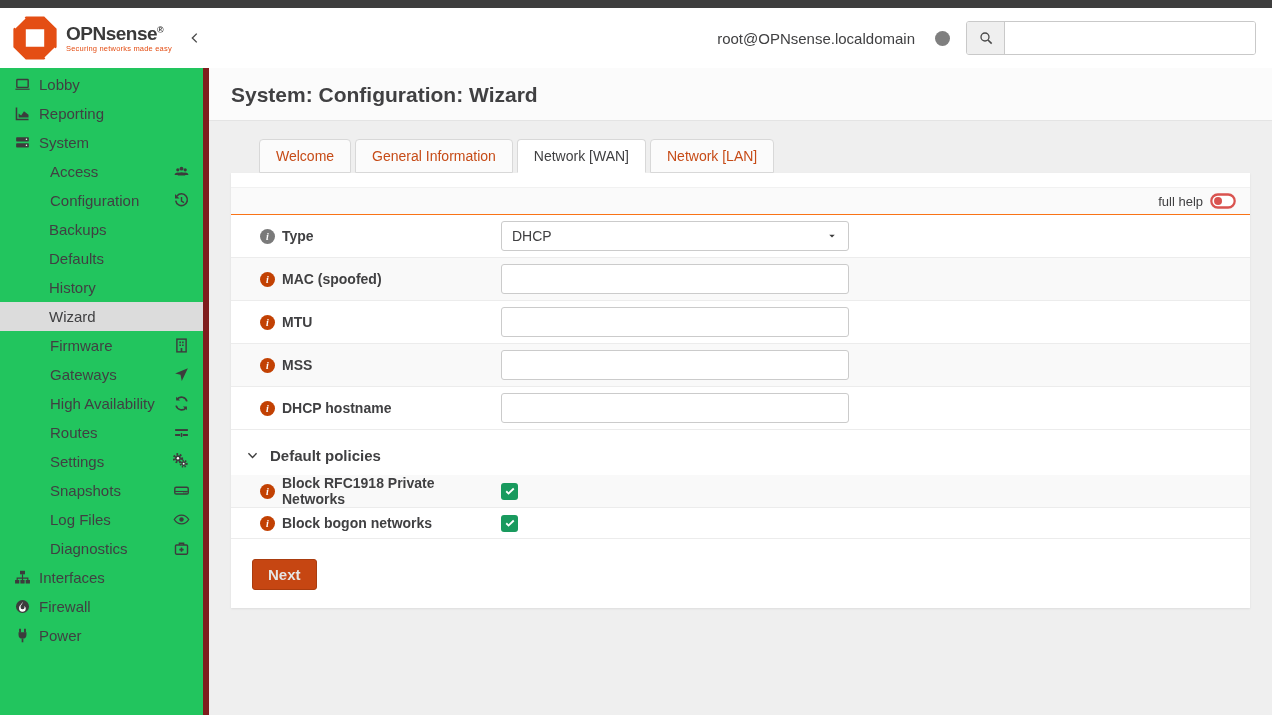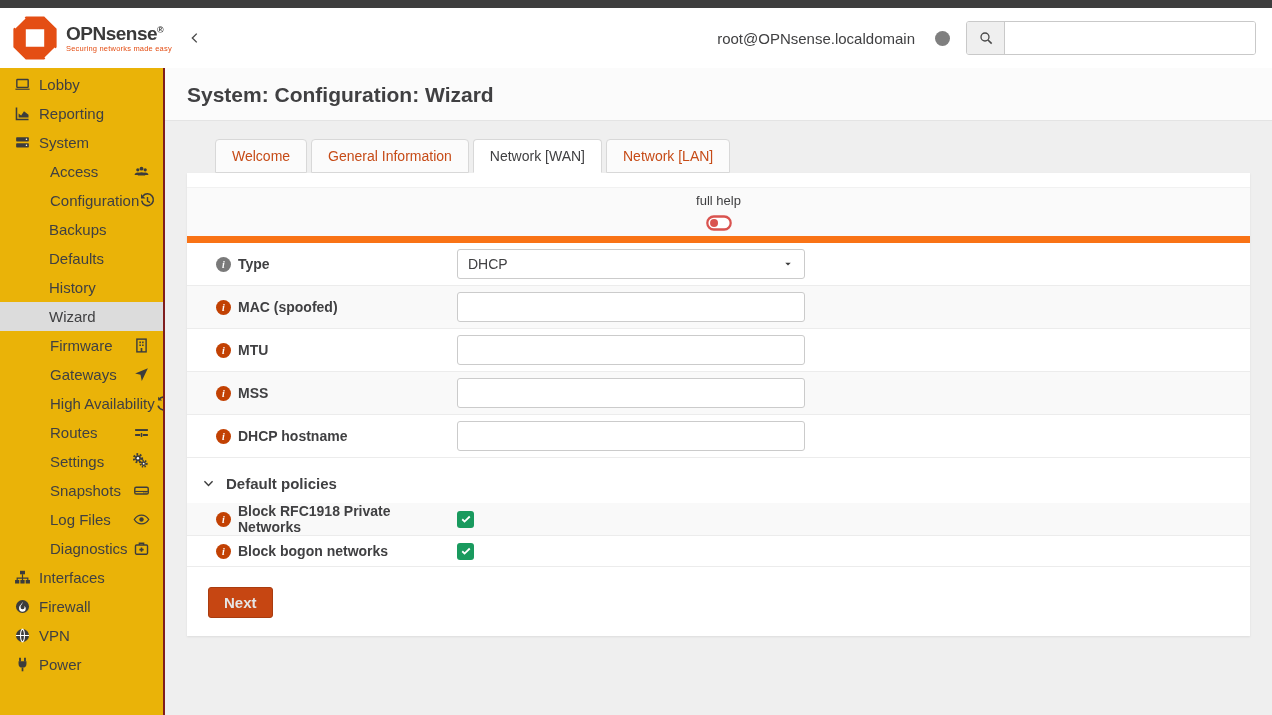--- a/index.html
+++ b/index.html
@@ -22,41 +22,41 @@
   .collapse-btn svg{width:14px;height:14px;}
   .header-right{margin-left:auto;display:flex;align-items:center;}
   .user-label{font-size:15px;}
   .status-dot{width:15px;height:15px;border-radius:50%;background:#7f7f7f;margin:0 16px 0 20px;}
   .search-group{display:flex;width:290px;height:34px;border:1px solid #c9c9c9;border-radius:3px;overflow:hidden;background:#fff;}
   .search-addon{width:38px;background:#efefef;border-right:1px solid #c9c9c9;display:flex;align-items:center;justify-content:center;color:#4a4a4a;}
   .search-addon svg{width:16px;height:16px;}
   .search-group input{flex:1;border:0;outline:0;padding:0 8px;font-size:14px;font-family:inherit;color:var(--text);}
   
   .layout{display:flex;height:647px;}
-  .sidebar{width:165px;flex:0 0 auto;background:#eab308;border-right:2px solid #7f1d1d;padding-top:2px;overflow:hidden;}
+  .sidebar{width:209px;flex:0 0 auto;background:#22c55e;border-right:6px solid #7f1d1d;padding-top:2px;overflow:hidden;}
   .sb-item{height:29px;display:flex;align-items:center;font-size:15px;padding:0 13px 0 12px;cursor:pointer;white-space:nowrap;}
   .sb-item .li{width:21px;margin-right:6px;display:flex;justify-content:center;color:#3c3c3c;}
   .sb-item .li svg{width:17px;height:17px;}
   .sb-item .ri{margin-left:auto;display:flex;color:#3c3c3c;}
   .sb-item .ri svg{width:17px;height:17px;}
   .sb-item.lvl1{padding-left:50px;}
   .sb-item.lvl2{padding-left:49px;}
   .sb-item.active{background:#dcdcdc;}
   
   .main{flex:1;min-width:0;background:#efefef;display:flex;flex-direction:column;}
   .title-band{background:#fbfbfb;border-bottom:1px solid #e4e4e4;padding:15px 22px 13px;}
   .page-title{font-size:21px;font-weight:700;margin:0;}
   .content{padding:18px 22px 0;}
   .tabs{display:flex;padding-left:28px;}
   .tab{padding:8px 16px 8px;font-size:14px;color:var(--accent);background:#fbfbfb;
     border:1px solid #d8d8d8;border-radius:4px 4px 0 0;margin-right:4px;cursor:pointer;}
   .tab.active{background:#fff;color:var(--text);border-bottom-color:#fff;position:relative;z-index:2;}
   .panel{background:#fff;box-shadow:0 1px 2px rgba(0,0,0,.08);padding:14px 0 18px;}
   .help-row{display:flex;justify-content:flex-end;align-items:center;gap:7px;
-    padding:5px 14px;background:#fafafa;border-top:1px solid #f1f1f1;border-bottom:7px solid #f97316;font-size:13px;flex-direction:column;}
+    padding:5px 14px;background:#fafafa;border-top:1px solid #f1f1f1;border-bottom:1px solid #f97316;font-size:13px;}
   .help-toggle{color:var(--danger);display:flex;cursor:pointer;}
   .help-toggle svg{width:26px;height:16px;}
   .frow{display:flex;align-items:center;min-height:43px;border-bottom:1px solid #ececec;padding-left:29px;}
   .frow.striped{background:#f9f9f9;}
   .frow.crow{min-height:31px;}
   .flabel{width:241px;display:flex;align-items:center;gap:7px;font-size:14px;font-weight:600;flex:0 0 auto;padding-right:8px;}
   .info-badge{width:15px;height:15px;border-radius:50%;color:#fff;font-size:10px;font-weight:700;font-style:italic;
     display:inline-flex;align-items:center;justify-content:center;flex:0 0 auto;font-family:"Liberation Serif",serif;}
   .info-badge.gray{background:#7a7a7a;}
   .info-badge.accent{background:#c24103;}
@@ -280,29 +280,20 @@
           <svg viewBox="0 0 24 24">
             <circle cx="12" cy="12" r="9.2" fill="currentColor"></circle>
             <path d="M12 5.4c.8 3-2.7 4.4-2.7 7.5a2.8 2.8 0 0 0 5.6.3c0-1.3-.8-2.1-.8-2.1s2.5 1.3 2.5 3.7a4.7 4.7 0 0 1-9.4-.2c0-4.2 3.9-5.4 4.8-9.2z" fill="#fff"></path>
           </svg>
         </span>
         <span class="label">Firewall</span>
       </div>
       <div class="sb-item lvl0">
         <span class="li">
           <svg viewBox="0 0 24 24">
-            <circle cx="12" cy="12" r="9.2" fill="currentColor"></circle>
-            <path d="M2.8 12h18.4M12 2.8c3.7 2.5 3.7 15.9 0 18.4M12 2.8c-3.7 2.5-3.7 15.9 0 18.4" fill="none" stroke="#fff" stroke-width="1.5"></path>
-          </svg>
-        </span>
-        <span class="label">VPN</span>
-      </div>
-      <div class="sb-item lvl0">
-        <span class="li">
-          <svg viewBox="0 0 24 24">
             <path d="M8.5 2.5v5.2M15.5 2.5v5.2" stroke="currentColor" stroke-width="2.6" fill="none"></path>
             <path d="M6.4 7.5h11.2v3.3a5.6 5.6 0 0 1-11.2 0z" fill="currentColor"></path>
             <path d="M12 16.2v5.4" stroke="currentColor" stroke-width="2.4" fill="none"></path>
           </svg>
         </span>
         <span class="label">Power</span>
       </div>
     </nav>
 
   <div class="main">

